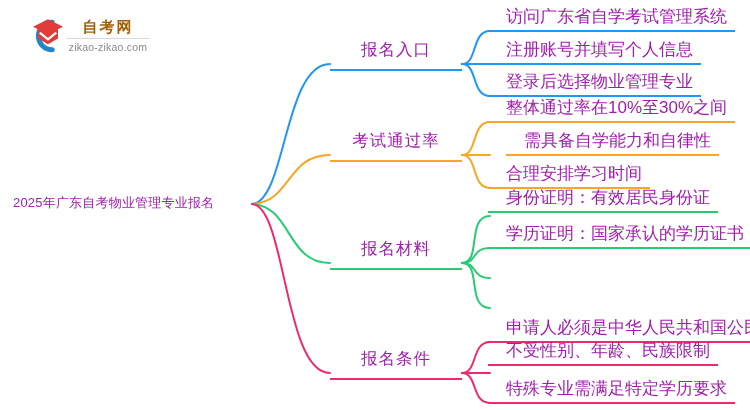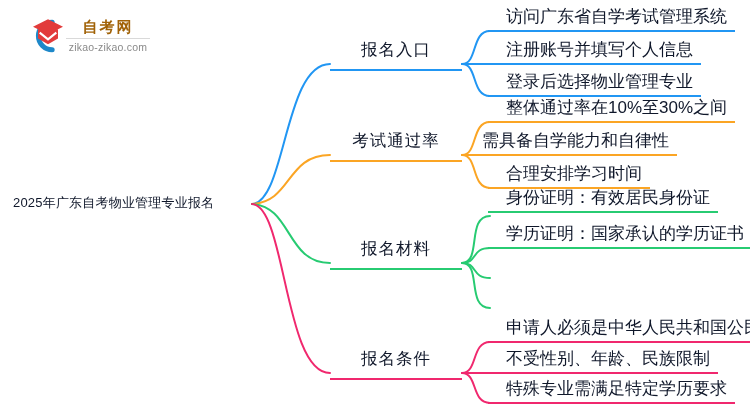--- a/index.html
+++ b/index.html
@@ -2,21 +2,21 @@
 <html><head>
 <meta charset="utf-8">
 <style>
   html,body { margin:0; padding:0; background:#fff; }
   .stage {
     position:relative; width:750px; height:410px; overflow:hidden;
     background:#fff; font-family:"Liberation Sans","DejaVu Sans",sans-serif;
   }
   .connectors { position:absolute; left:0; top:0; width:750px; height:410px; }
   .connectors path, .connectors polyline { fill:none; stroke-width:2; stroke-linecap:round; }
-  .node { position:absolute; white-space:nowrap; color:#0f172a; }
+  .node { position:absolute; white-space:nowrap; color:#a21caf; }
   .leaf  { font-size:17px; line-height:23px; padding:0 8px 2px 18px; border-bottom:2px solid #999; }
   .label { font-size:16.5px; line-height:23px; width:132px; text-align:center; padding-bottom:8px; border-bottom:2px solid #999; letter-spacing:1px; }
   .root  { font-size:13px; line-height:21px; letter-spacing:0.2px; }
   .logo { position:absolute; left:28px; top:13px; width:130px; height:52px; }
   .logo-icon { position:absolute; left:0; top:1px; }
   .logo-text { position:absolute; left:36px; top:4px; width:88px; }
   .logo-title { font-size:15px; font-weight:bold; color:#a16207; letter-spacing:2px; text-align:center; line-height:20px; }
   .logo-divider { height:1px; background:#d9d9d9; margin:1px 2px 2px; }
   .logo-domain { font-size:10.5px; color:#8a8a8a; text-align:center; letter-spacing:0.2px; line-height:12px; }
 </style>
@@ -69,23 +69,23 @@
   <div class="node label" style="left: 330px; top: 38px; border-bottom-color: rgb(33, 150, 243);">报名入口</div>
   <div class="node label" style="left: 330px; top: 129px; border-bottom-color: rgb(251, 165, 36);">考试通过率</div>
   <div class="node label" style="left: 330px; top: 237px; border-bottom-color: rgb(39, 203, 114);">报名材料</div>
   <div class="node label" style="left: 330px; top: 347px; border-bottom-color: rgb(240, 40, 110);">报名条件</div>
 
   <div class="node leaf" style="left: 488px; top: 5px; border-bottom-color: rgb(33, 150, 243);">访问广东省自学考试管理系统</div>
   <div class="node leaf" style="left: 488px; top: 38px; border-bottom-color: rgb(33, 150, 243);">注册账号并填写个人信息</div>
   <div class="node leaf" style="left: 488px; top: 70px; border-bottom-color: rgb(33, 150, 243);">登录后选择物业管理专业</div>
 
   <div class="node leaf" style="left: 488px; top: 96px; border-bottom-color: rgb(251, 165, 36);">整体通过率在10%至30%之间</div>
-  <div class="node leaf" style="left: 464px; top: 129px; border-bottom-color: rgb(251, 165, 36); font-family: Liberation Serif, serif;">需具备自学能力和自律性</div>
+  <div class="node leaf" style="left: 506px; top: 129px; border-bottom-color: rgb(251, 165, 36); font-family: Liberation Serif, serif;">需具备自学能力和自律性</div>
   <div class="node leaf" style="left: 488px; top: 162px; border-bottom-color: rgb(251, 165, 36);">合理安排学习时间</div>
 
   <div class="node leaf" style="left: 488px; top: 186px; border-bottom-color: rgb(39, 203, 114); text-align: right;">身份证明：有效居民身份证</div>
   <div class="node leaf" style="left: 488px; top: 222px; border-bottom-color: rgb(39, 203, 114);">学历证明：国家承认的学历证书</div>
 
   <div class="node leaf" style="left: 488px; top: 316px; border-bottom-color: rgb(240, 40, 110);">申请人必须是中华人民共和国公民</div>
-  <div class="node leaf" style="left: 488px; top: 347px; border-bottom-color: rgb(240, 40, 110); text-align: center;">不受性别、年龄、民族限制</div>
+  <div class="node leaf" style="left: 488px; top: 339px; border-bottom-color: rgb(240, 40, 110); text-align: center;">不受性别、年龄、民族限制</div>
   <div class="node leaf" style="left: 488px; top: 377px; border-bottom-color: rgb(240, 40, 110);">特殊专业需满足特定学历要求</div>
 
 </div>
 
 </body></html>

